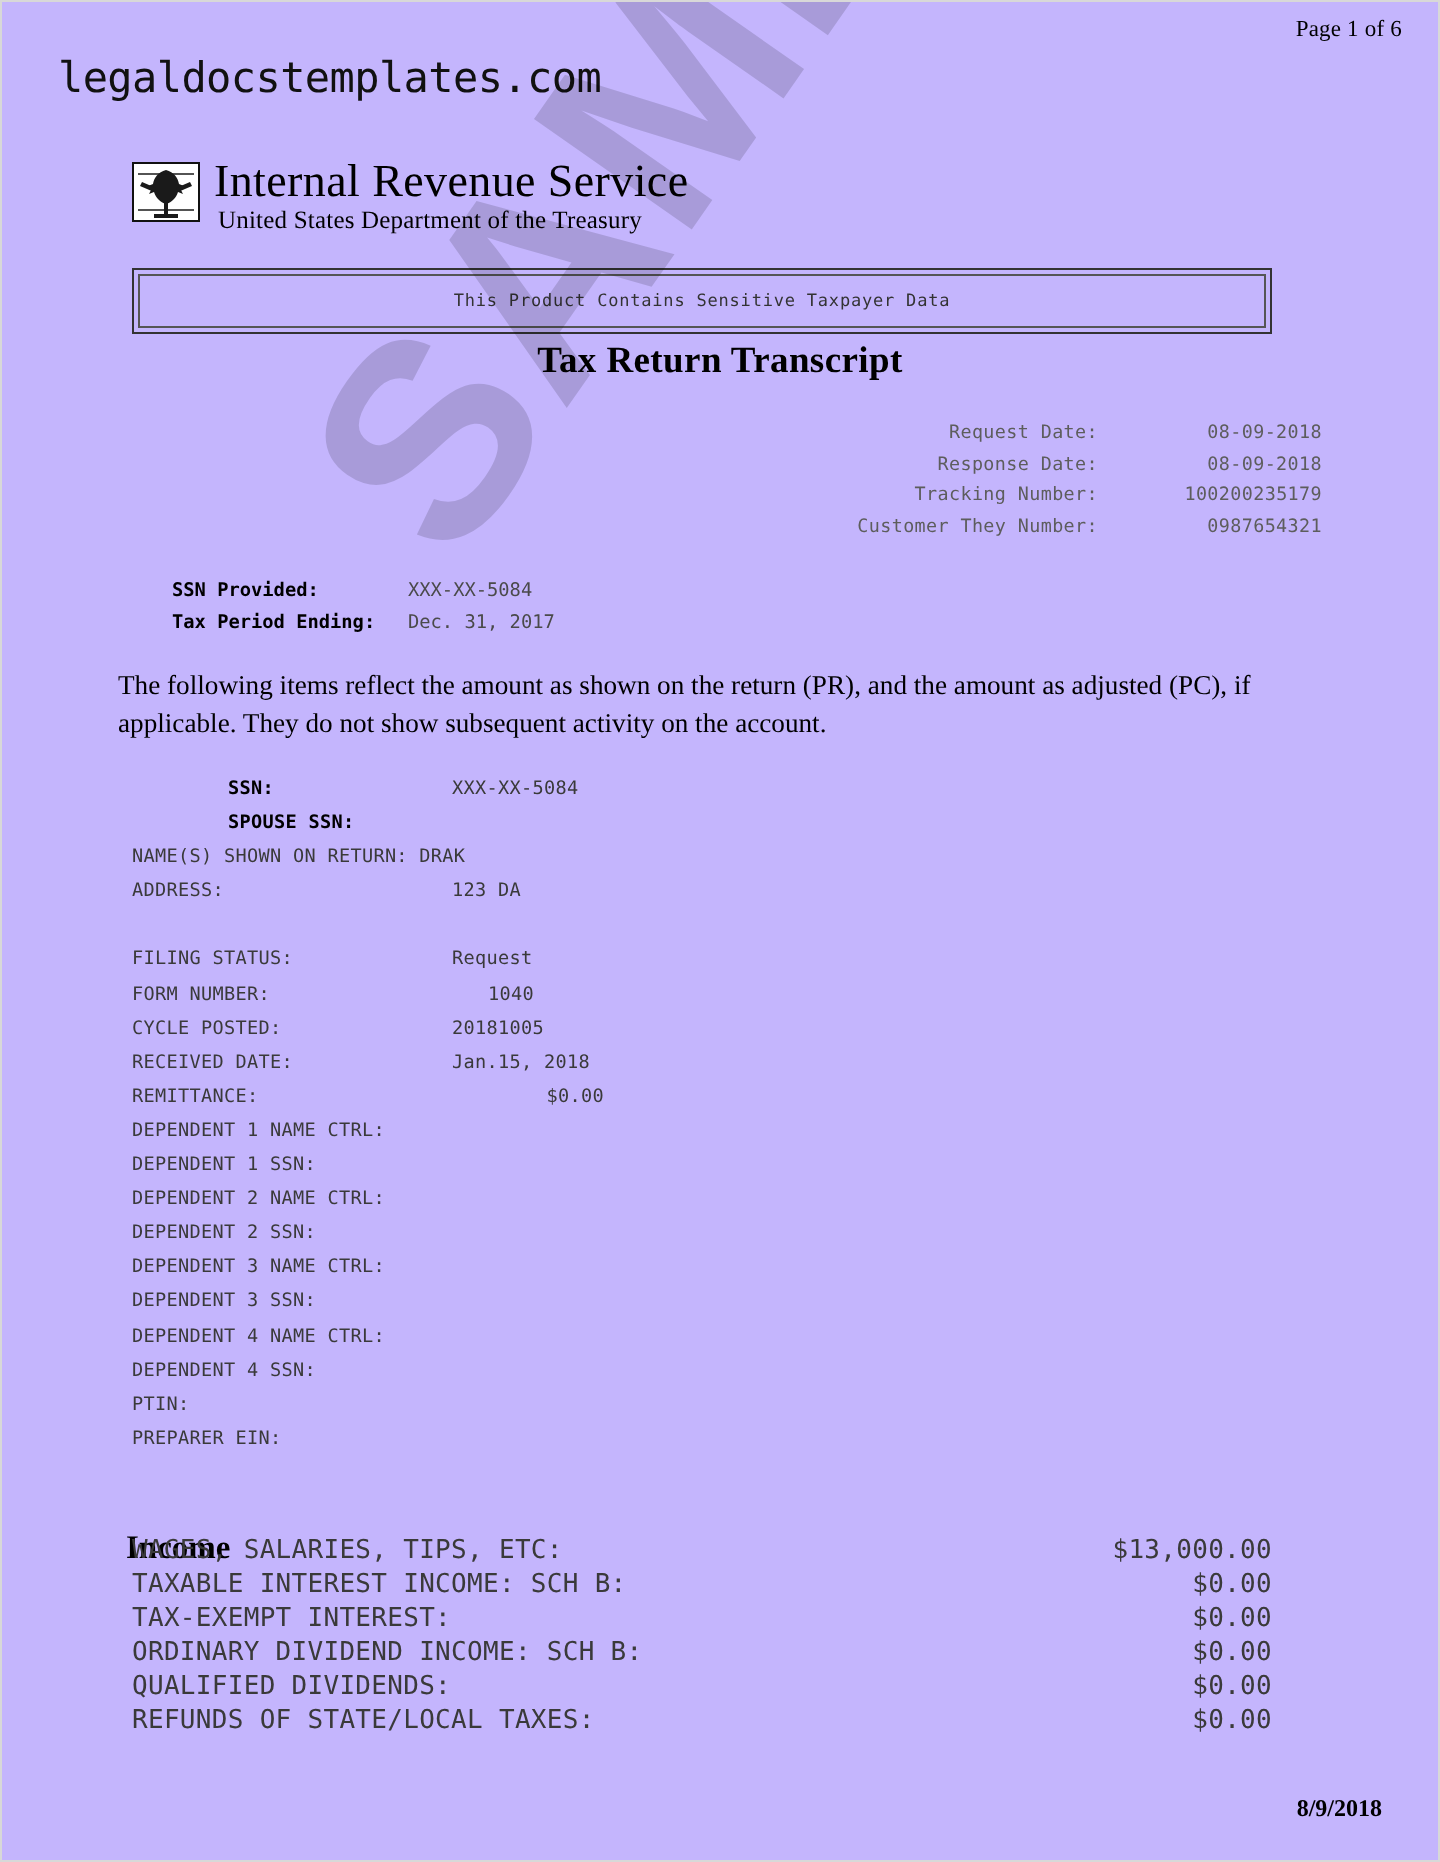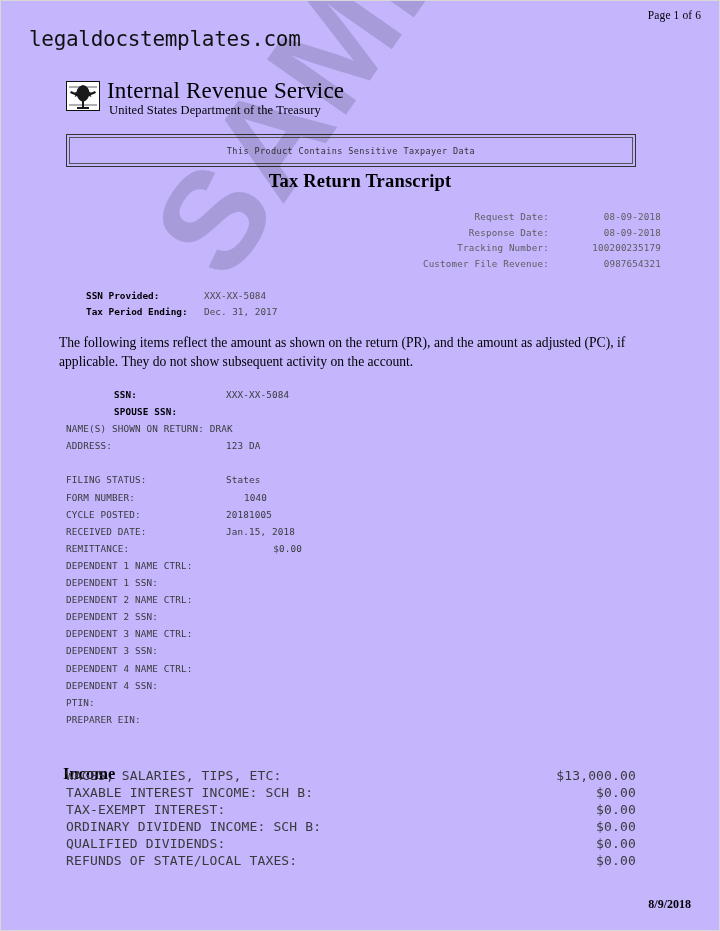--- a/index.html
+++ b/index.html
@@ -295,39 +295,39 @@
       </div>
       <div class="reqrow">
         <span class="lbl">Response Date:</span>
         <span class="val">08-09-2018</span>
       </div>
       <div class="reqrow">
         <span class="lbl">Tracking Number:</span>
         <span class="val">100200235179</span>
       </div>
       <div class="reqrow">
-        <span class="lbl">Customer File Revenue:</span>
+        <span class="lbl">Customer They Number:</span>
         <span class="val">0987654321</span>
       </div>
     </div>
 
   <div class="ssnblock">
       <div class="ssnrow r1"><span class="lbl">SSN Provided:</span><span class="val">XXX-XX-5084</span></div>
       <div class="ssnrow r2"><span class="lbl">Tax Period Ending:</span><span class="val">Dec. 31, 2017</span></div>
     </div>
 
   <div class="paragraph">The following items reflect the amount as shown on the return (PR), and the amount as adjusted (PC), if applicable. They do not show subsequent activity on the account.</div>
 
   <div class="datalist">
       <div class="drow bold"><span class="lbl">SSN:</span><span class="val">XXX-XX-5084</span></div>
       <div class="drow bold"><span class="lbl">SPOUSE SSN:</span></div>
       <div class="drow"><span class="lbl">NAME(S) SHOWN ON RETURN: DRAK</span></div>
       <div class="drow"><span class="lbl">ADDRESS:</span><span class="val">123 DA</span></div>
       <div class="spacer"></div>
-      <div class="drow"><span class="lbl">FILING STATUS:</span><span class="val">States</span></div>
+      <div class="drow"><span class="lbl">FILING STATUS:</span><span class="val">Request</span></div>
       <div class="drow"><span class="lbl">FORM NUMBER:</span><span class="val" style="left: 178px;">1040</span></div>
       <div class="drow"><span class="lbl">CYCLE POSTED:</span><span class="val">20181005</span></div>
       <div class="drow"><span class="lbl">RECEIVED DATE:</span><span class="val">Jan.15, 2018</span></div>
       <div class="drow"><span class="lbl">REMITTANCE:</span><span class="val num">$0.00</span></div>
       <div class="drow"><span class="lbl">DEPENDENT 1 NAME CTRL:</span></div>
       <div class="drow"><span class="lbl">DEPENDENT 1 SSN:</span></div>
       <div class="drow"><span class="lbl">DEPENDENT 2 NAME CTRL:</span></div>
       <div class="drow"><span class="lbl">DEPENDENT 2 SSN:</span></div>
       <div class="drow"><span class="lbl">DEPENDENT 3 NAME CTRL:</span></div>
       <div class="drow"><span class="lbl">DEPENDENT 3 SSN:</span></div>

